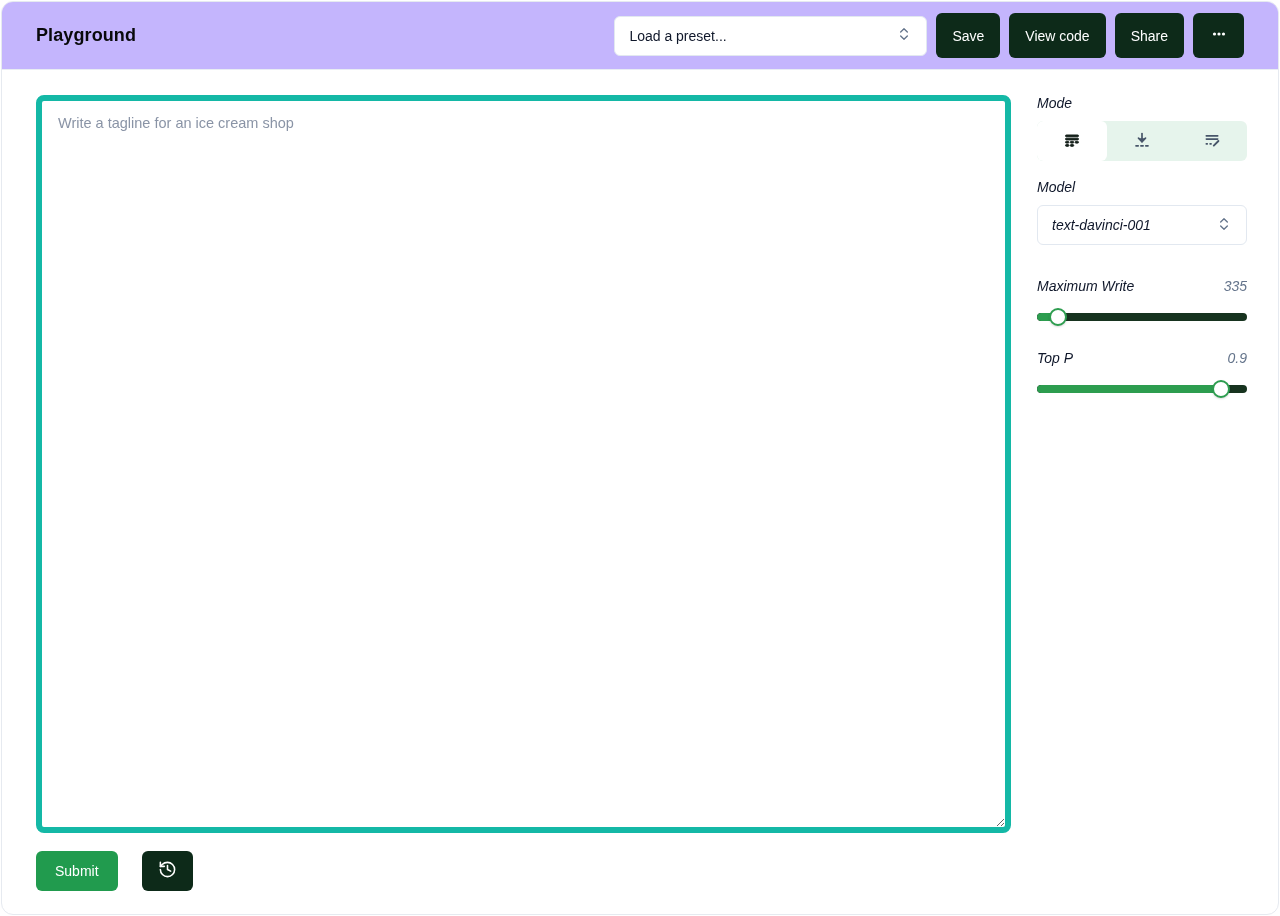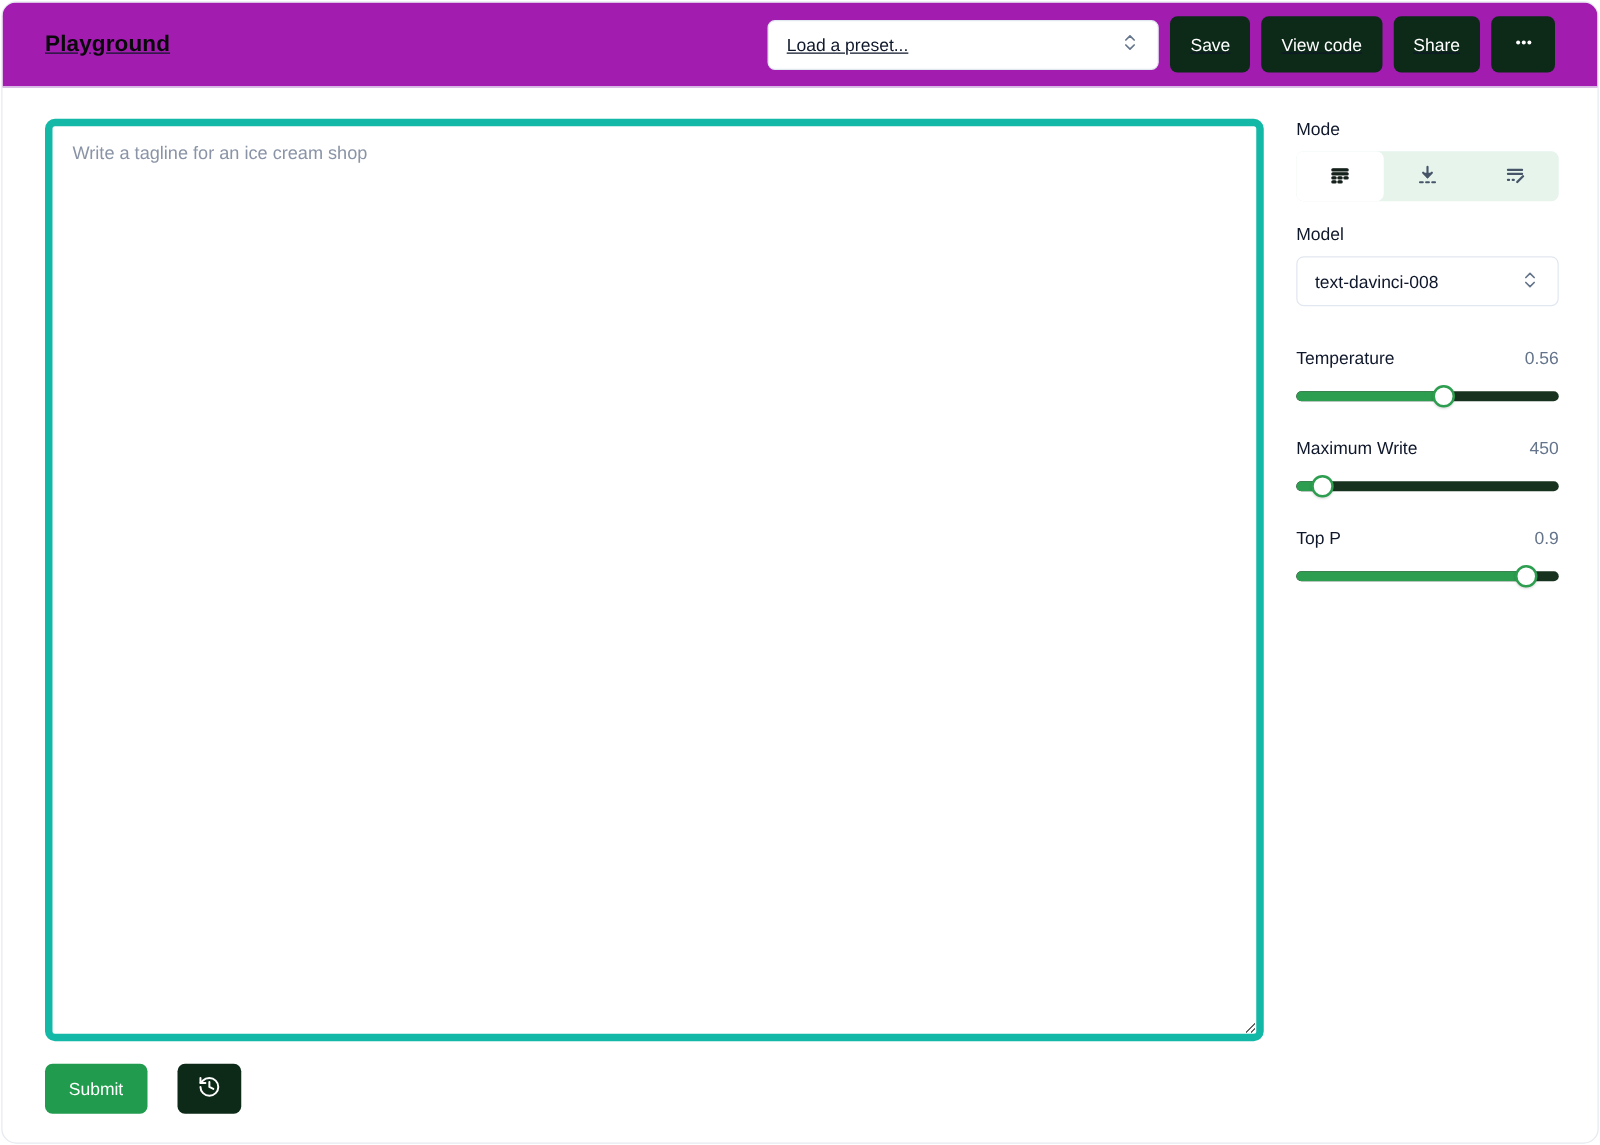--- a/index.html
+++ b/index.html
@@ -14,22 +14,21 @@
     border:1px solid #e6eaf0; border-radius:12px;
     background:#fff; overflow:hidden;
     display:flex; flex-direction:column;
   }
   
   .header {
     height:68px; flex:0 0 68px;
     display:flex; align-items:center;
     padding:0 34px;
     border-bottom:1px solid #e8edf3;
-    background:#a21caf;
-    text-decoration:underline;
+    background:#c4b5fd;
   }
   .title { font-size:18px; font-weight:700; letter-spacing:.1px; color:#09090b; }
   .header-right { margin-left:auto; display:flex; align-items:center; gap:9px; }
   .preset-select {
     width:313px; height:40px;
     border:1px solid #e2e8f0; border-radius:6px;
     display:flex; align-items:center; justify-content:space-between;
     padding:0 14px; font-size:14px; color:#0f172a;
     background:#fff; cursor:pointer;
   }
@@ -61,21 +60,21 @@
     font-family:inherit; font-size:14px; font-weight:500;
     cursor:pointer;
   }
   .btn-history {
     width:51px; height:40px;
     background:#0d2a19; border:none; border-radius:6px;
     display:flex; align-items:center; justify-content:center;
     cursor:pointer;
   }
   
-  .sidebar { width:210px; flex:0 0 210px; }
+  .sidebar { width:210px; flex:0 0 210px;font-style:italic; }
   .side-label { display:block; font-size:14px; font-weight:500; color:#0f172a; margin-bottom:10px; }
   .toggle-group {
     display:flex; height:40px; margin-bottom:18px;
     background:#e6f4ec; border-radius:6px; overflow:hidden;
   }
   .toggle-item {
     flex:1 1 70px; display:flex; align-items:center; justify-content:center;
     cursor:pointer; border:none; background:transparent;
   }
   .toggle-item.selected { background:#fff; border-radius:6px; }
@@ -190,46 +189,34 @@
               <rect x="2.5" y="12" width="2.6" height="1.7" rx="0.8" stroke="none"></rect>
               <rect x="6.3" y="12" width="2.6" height="1.7" rx="0.8" stroke="none"></rect>
               <path d="m10.8 14.6 4.6-4.6" fill="none" stroke-width="1.9"></path>
             </svg>
           </span>
         </button>
       </div>
 
       <span class="side-label">Model</span>
       <div class="model-select">
-        <span>text-davinci-008</span>
+        <span>text-davinci-001</span>
         <span class="chev">
           <svg width="16" height="16" viewBox="0 0 24 24" fill="none" stroke="#64748b" stroke-width="2" stroke-linecap="round" stroke-linejoin="round">
               <path d="m7 15 5 5 5-5"></path>
               <path d="m7 9 5-5 5 5"></path>
             </svg>
         </span>
       </div>
 
-      <div class="param">
-        <div class="param-head">
-          <span class="param-label">Temperature</span>
-          <span class="param-value">0.56</span>
-        </div>
-        <div class="slider">
-          <div class="slider-track">
-              <div class="slider-fill" style="width: 56%;"></div>
-            </div>
-          <div class="slider-thumb" style="left: 56%;"></div>
-        </div>
-      </div>
 
       <div class="param">
         <div class="param-head">
           <span class="param-label">Maximum Write</span>
-          <span class="param-value">450</span>
+          <span class="param-value">335</span>
         </div>
         <div class="slider">
           <div class="slider-track">
               <div class="slider-fill" style="width: 10%;"></div>
             </div>
           <div class="slider-thumb" style="left: 10%;"></div>
         </div>
       </div>
 
       <div class="param">

